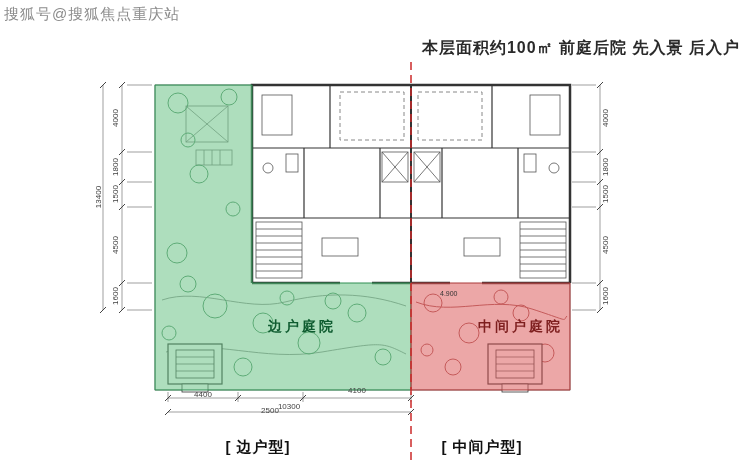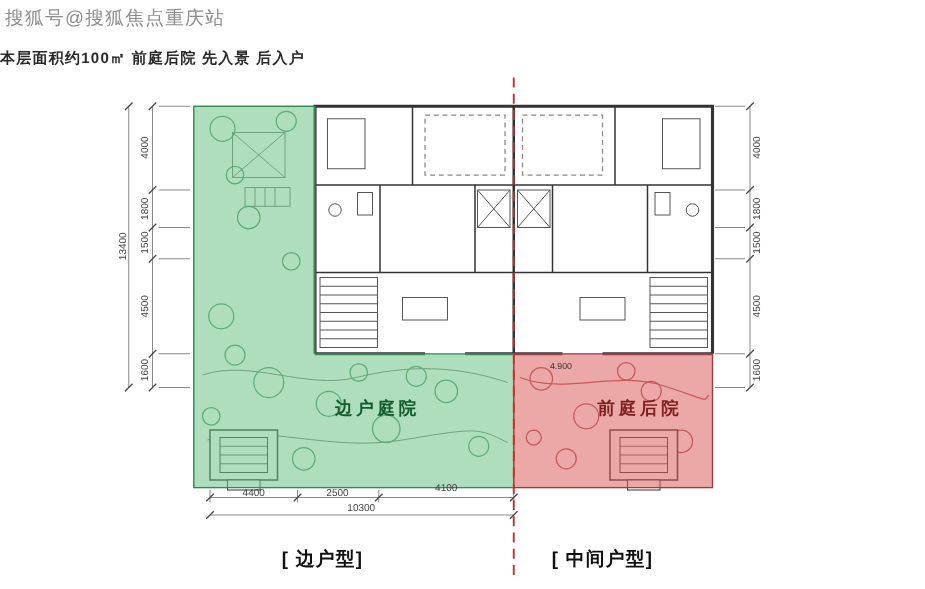--- a/index.html
+++ b/index.html
@@ -3,21 +3,21 @@
 <meta charset="utf-8">
 <style>
   * { margin:0; padding:0; box-sizing:border-box; }
   html,body { background:#ffffff; }
   body { font-family:"Liberation Sans","DejaVu Sans",sans-serif; }
   .page { position:relative; width:740px; height:471px; background:#ffffff; overflow:hidden; }
   .abs { position:absolute; }
   .plan-svg { left:0; top:0; }
   .watermark { left:4px; top:5px; font-size:15px; color:#8c8c8c; letter-spacing:1px; }
   .title { left:0; right:0; top:9px; text-align:center; font-size:17px; font-weight:bold; color:#1b1b1b; letter-spacing:2px; }
-  .subtitle { left:0; right:0; top:38px; text-align:left; font-size:12px; color:#2a2a2a; font-weight:bold; letter-spacing:1px; }
+  .subtitle { left:0; right:0; top:38px; text-align:right; font-size:16px; color:#2a2a2a; font-weight:bold; letter-spacing:1px; }
   .courtyard-label { font-size:14px; font-weight:bold; letter-spacing:3px;margin-left:32px; }
   .green-label { color:#0f5c30; }
   .red-label { color:#7e1f1f; }
   .unit-label { font-size:15px; font-weight:bold; color:#101010; letter-spacing:1px; text-align:center; }
   .dim { font-size:8px; color:#3f3f3f; text-align:center; width:50px; line-height:10px; }
   .dim.v { transform:rotate(-90deg); }
   .tiny { font-size:7px; color:#333333; }
 </style>
 </head>
 <body>
@@ -201,38 +201,38 @@
       </g>
     </g>
 
     <line x1="411" y1="62" x2="411" y2="462" stroke-width="1.5" stroke-dasharray="8,5" stroke="#cc2a2a"></line>
   </svg>
 
   <div class="abs watermark">搜狐号@搜狐焦点重庆站</div>
   <div class="abs subtitle">本层面积约100㎡  前庭后院  先入景 后入户</div>
 
   <div class="abs courtyard-label green-label" style="left:236px;top:318px;">边户庭院</div>
-  <div class="abs courtyard-label red-label" style="left:446px;top:318px;">前庭后院</div>
+  <div class="abs courtyard-label red-label" style="left:446px;top:318px;">中间户庭院</div>
 
   <div class="abs unit-label" style="left:412px;top:438px;width:140px;">[ 中间户型]</div>
   <div class="abs unit-label" style="left:198px;top:438px;width:120px;">[ 边户型]</div>
 
   <div class="abs dim v" style="left:91px;top:113px;">4000</div>
   <div class="abs dim v" style="left:91px;top:162px;">1800</div>
   <div class="abs dim v" style="left:91px;top:189px;">1500</div>
   <div class="abs dim v" style="left:91px;top:240px;">4500</div>
   <div class="abs dim v" style="left:91px;top:291px;">1600</div>
   <div class="abs dim v" style="left:74px;top:192px;">13400</div>
 
   <div class="abs dim v" style="left:581px;top:113px;">4000</div>
   <div class="abs dim v" style="left:581px;top:162px;">1800</div>
   <div class="abs dim v" style="left:581px;top:189px;">1500</div>
   <div class="abs dim v" style="left:581px;top:240px;">4500</div>
   <div class="abs dim v" style="left:581px;top:291px;">1600</div>
 
   <div class="abs dim" style="left:178px;top:390px;">4400</div>
-  <div class="abs dim" style="left:245px;top:390px;">2500</div>
+  <div class="abs dim" style="left:245px;top:406px;">2500</div>
   <div class="abs dim" style="left:332px;top:386px;">4100</div>
   <div class="abs dim" style="left:264px;top:402px;">10300</div>
 
   <div class="abs tiny" style="left:440px;top:290px;">4.900</div>
 
 </div>
 
 </body></html>

